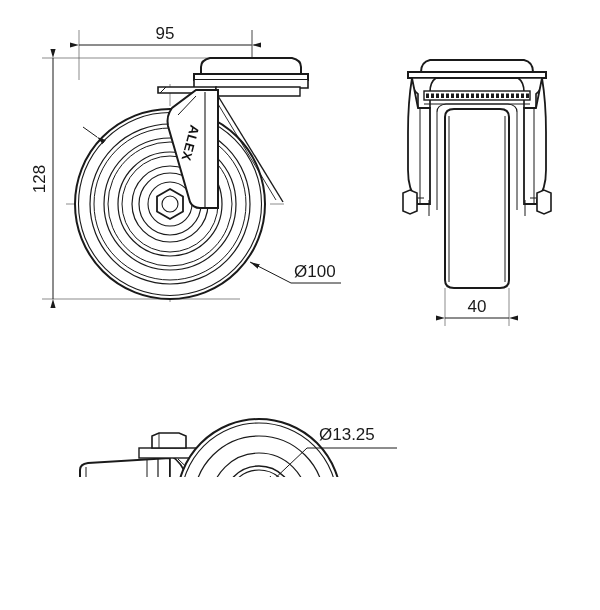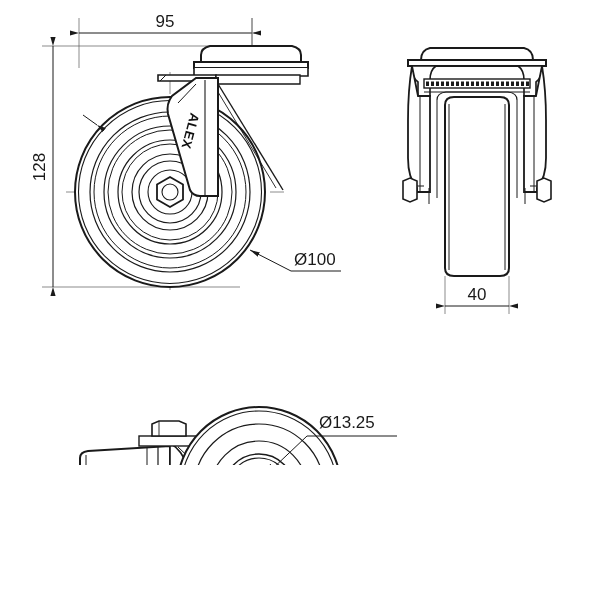--- a/index.html
+++ b/index.html
@@ -9,20 +9,21 @@
   }
   body {
     font-family: "Liberation Sans", sans-serif;
   }
   #drawing-sheet {
     position: relative;
     width: 600px;
     height: 465px;
     background: #ffffff;
     overflow: hidden;
+    margin-top: 12px;
   }
   #drawing-sheet svg {
     display: block;
   }
   .dim-text {
     font-family: "Liberation Sans", sans-serif;
     font-size: 17px;
     fill: #1a1a1a;
   }
   .logo-text {

